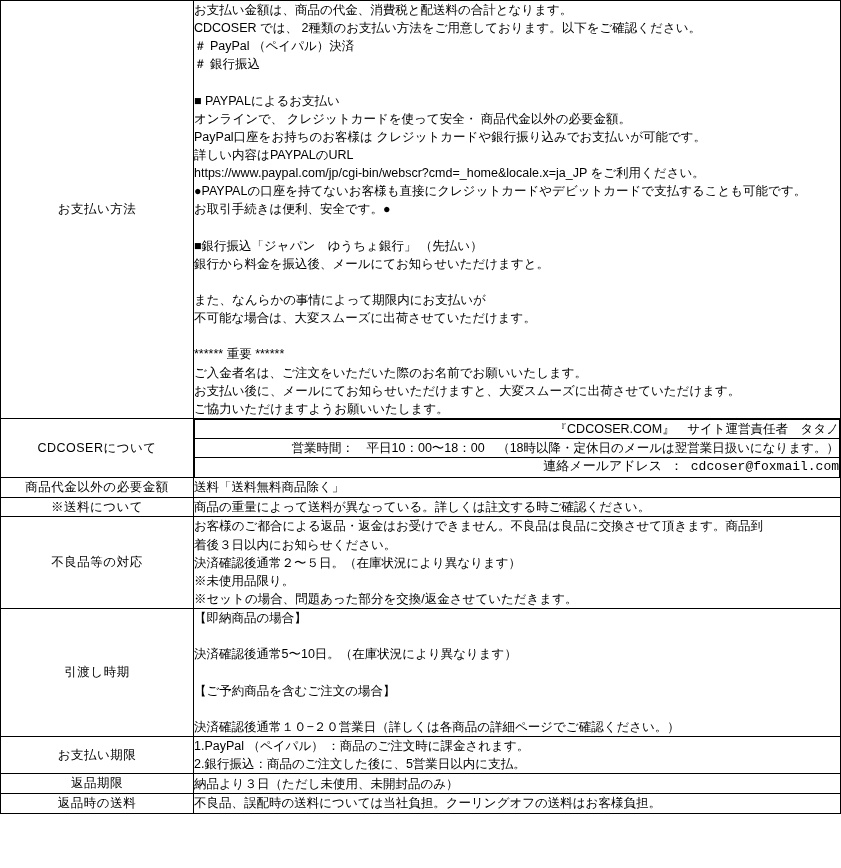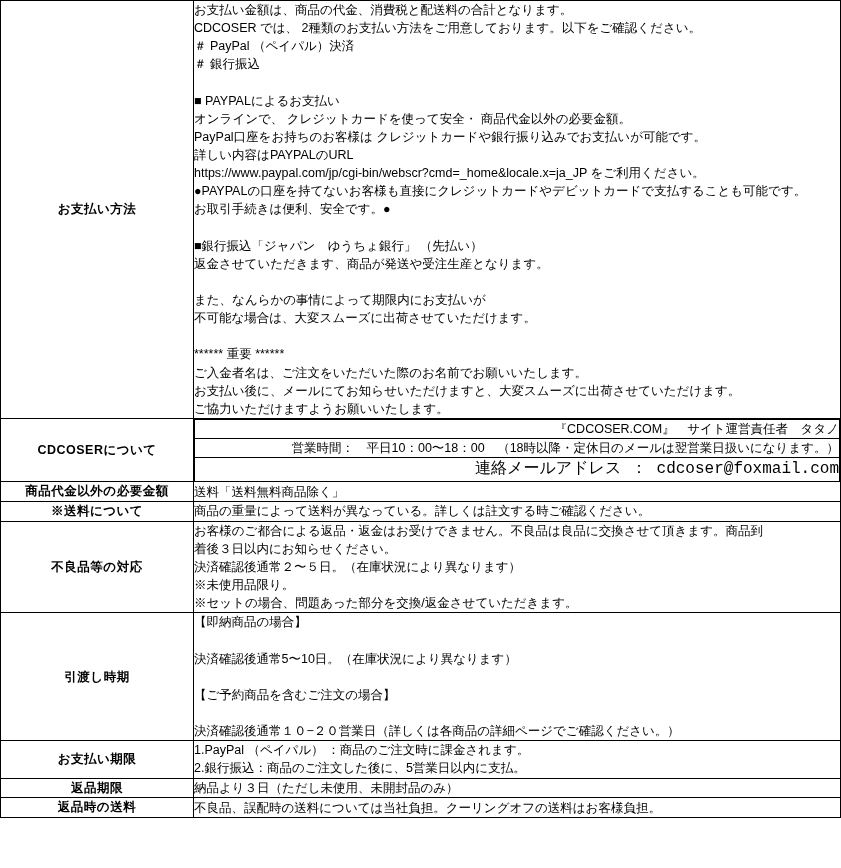--- a/index.html
+++ b/index.html
@@ -19,21 +19,21 @@
     table-layout: fixed;
   }
   table.info-table td {
     border: 1px solid #000000;
     vertical-align: middle;
     padding: 0;
   }
   td.label-cell {
     width: 192px;
     text-align: center;
-    font-weight: bold;
+    font-weight: normal;
     letter-spacing: 0.5px;
     padding: 4px 2px;
     line-height: 1.5;
   }
   td.content-cell {
     padding: 3px 4px 3px 5px;
     line-height: 1.45;
     vertical-align: top;
   }
   .line {
@@ -54,21 +54,21 @@
     border-bottom: 1px solid #000000;
     padding: 3px 4px 3px 5px;
     line-height: 1.45;
     vertical-align: middle;
   }
   .sub-table tr:last-child td {
     border-bottom: none;
   }
   .mono-ish {
     font-family: "Liberation Mono", monospace;
-    font-size: 16px;
+    font-size: 13px;
     letter-spacing: 0px;
   }
 </style>
 </head>
 <body>
 
 <table class="info-table">
   <tbody>
 
     <tr>
@@ -81,21 +81,21 @@
         <div class="blank"></div>
         <div class="line">■ PAYPALによるお支払い</div>
         <div class="line">オンラインで、 クレジットカードを使って安全・ 商品代金以外の必要金額。</div>
         <div class="line">PayPal口座をお持ちのお客様は クレジットカードや銀行振り込みでお支払いが可能です。</div>
         <div class="line">詳しい内容はPAYPALのURL</div>
         <div class="line">https://www.paypal.com/jp/cgi-bin/webscr?cmd=_home&amp;locale.x=ja_JP をご利用ください。</div>
         <div class="line">●PAYPALの口座を持てないお客様も直接にクレジットカードやデビットカードで支払することも可能です。</div>
         <div class="line">お取引手続きは便利、安全です。●</div>
         <div class="blank"></div>
         <div class="line">■銀行振込「ジャパン　ゆうちょ銀行」 （先払い）</div>
-        <div class="line">返金させていただきます、商品が発送や受注生産となります。</div>
+        <div class="line">銀行から料金を振込後、メールにてお知らせいただけますと。</div>
         <div class="blank"></div>
         <div class="line">また、なんらかの事情によって期限内にお支払いが</div>
         <div class="line">不可能な場合は、大変スムーズに出荷させていただけます。</div>
         <div class="blank"></div>
         <div class="line">****** 重要 ******</div>
         <div class="line">ご入金者名は、ご注文をいただいた際のお名前でお願いいたします。</div>
         <div class="line">お支払い後に、メールにてお知らせいただけますと、大変スムーズに出荷させていただけます。</div>
         <div class="line">ご協力いただけますようお願いいたします。</div>
       </td>
     </tr>

